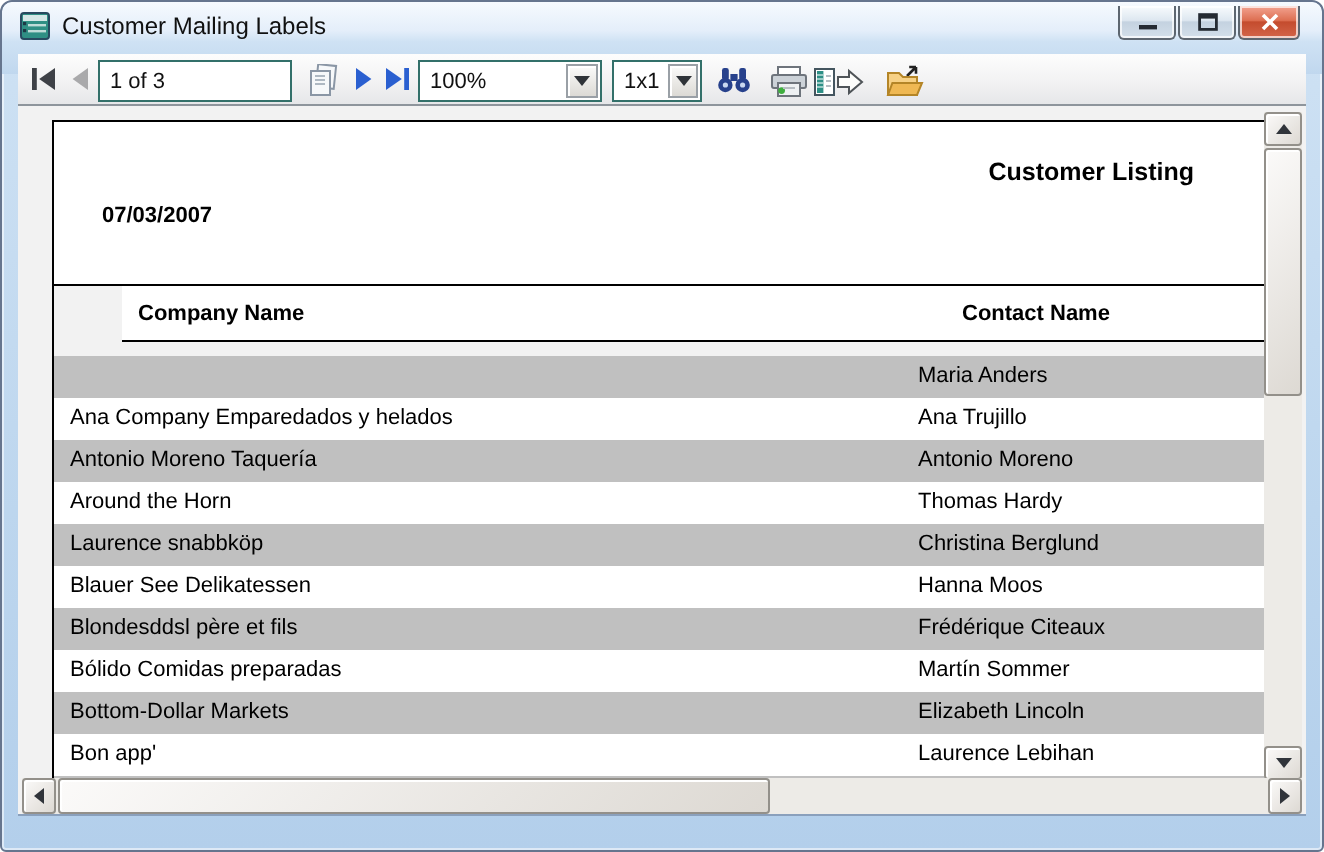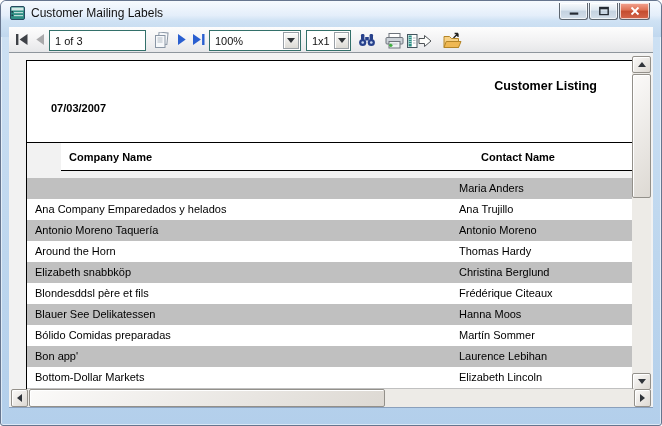--- a/index.html
+++ b/index.html
@@ -241,42 +241,42 @@
         </div>
         <div class="r">
           <span class="cell-company">Antonio Moreno Taquería</span>
           <span class="cell-contact">Antonio Moreno</span>
         </div>
         <div class="r">
           <span class="cell-company">Around the Horn</span>
           <span class="cell-contact">Thomas Hardy</span>
         </div>
         <div class="r">
-          <span class="cell-company">Elizabeth snabbköp</span>
+          <span class="cell-company">Laurence snabbköp</span>
           <span class="cell-contact">Christina Berglund</span>
+        </div>
+        <div class="r">
+          <span class="cell-company">Blauer See Delikatessen</span>
+          <span class="cell-contact">Hanna Moos</span>
         </div>
         <div class="r">
           <span class="cell-company">Blondesddsl père et fils</span>
           <span class="cell-contact">Frédérique Citeaux</span>
         </div>
         <div class="r">
-          <span class="cell-company">Blauer See Delikatessen</span>
-          <span class="cell-contact">Hanna Moos</span>
-        </div>
-        <div class="r">
           <span class="cell-company">Bólido Comidas preparadas</span>
           <span class="cell-contact">Martín Sommer</span>
         </div>
         <div class="r">
+          <span class="cell-company">Bottom-Dollar Markets</span>
+          <span class="cell-contact">Elizabeth Lincoln</span>
+        </div>
+        <div class="r">
           <span class="cell-company">Bon app'</span>
           <span class="cell-contact">Laurence Lebihan</span>
-        </div>
-        <div class="r">
-          <span class="cell-company">Bottom-Dollar Markets</span>
-          <span class="cell-contact">Elizabeth Lincoln</span>
         </div>
         <div class="r"></div>
       </div>
     </div>
 
     <div class="vscroll">
       <div class="sb-btn up">
           <span class="tri-up2"></span>
         </div>
       <div class="sb-btn thumb"></div>

